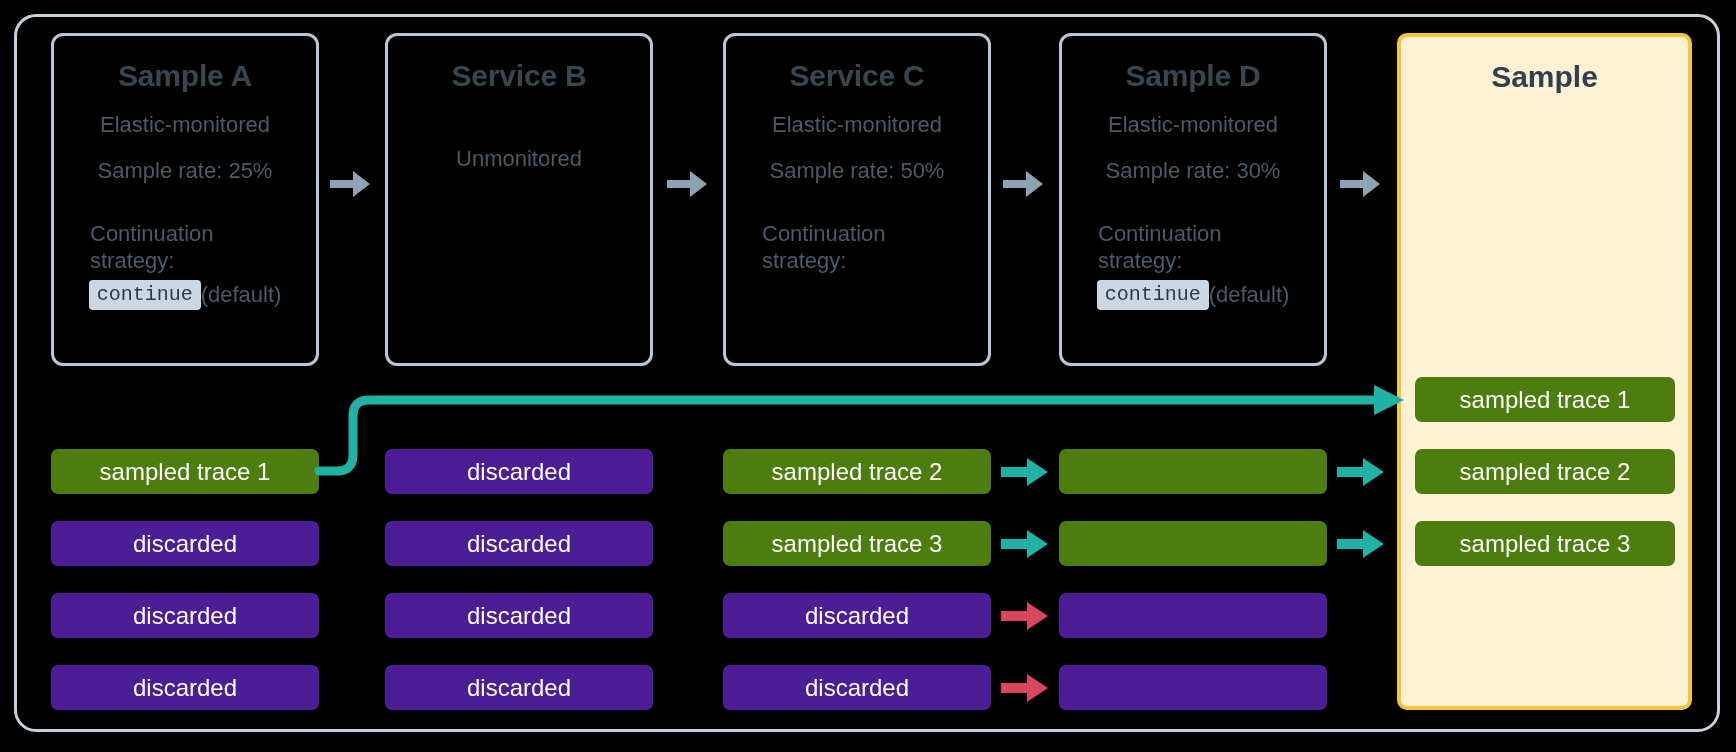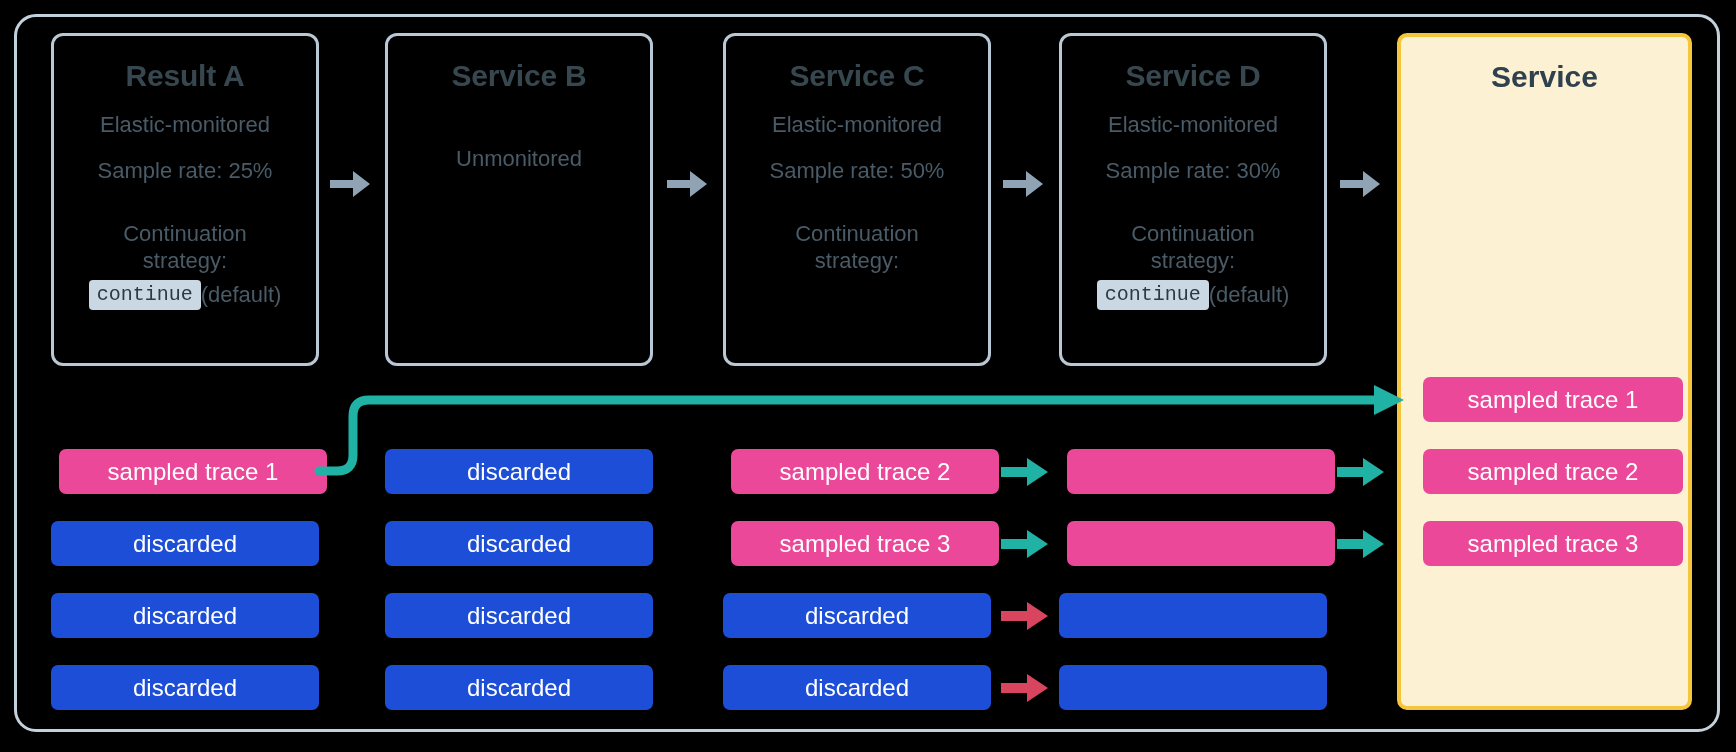--- a/index.html
+++ b/index.html
@@ -69,21 +69,21 @@
   .service-card .svc-rate {
     margin-top: 20px;
     font-size: 22px;
     color: #4a5b68;
     text-align: center;
   }
   .service-card .svc-strategy-label {
     margin-top: 36px;
     font-size: 22px;
     color: #4a5b68;
-    text-align: center;
+    text-align: left;
     line-height: 1.25;
     max-width: 190px;
   }
   .strategy-row {
     margin-top: 5px;
     display: flex;
     align-items: center;
     justify-content: center;
     white-space: nowrap;
   }
@@ -137,22 +137,22 @@
     height: 45px;
     border-radius: 7px;
     display: flex;
     align-items: center;
     justify-content: center;
     color: #ffffff;
     font-size: 24px;
     box-sizing: border-box;
     white-space: nowrap;
   }
-  .t-sampled { background: #ec4899; margin-left: 8px; }
-  .t-discarded { background: #1d4ed8; }
+  .t-sampled { background: #4d7c0f; }
+  .t-discarded { background: #4c1d95; }
 
   
   .col-a { left: 51px;  width: 268px; }
   .col-b { left: 385px; width: 268px; gap: 34px; }
   .col-c { left: 723px; width: 268px; }
   .col-d { left: 1059px; width: 268px; }
   .col-r { left: 1415px; width: 260px; }
 
   
   .row-0 { top: 377px; }
@@ -178,21 +178,21 @@
   }
 </style>
 </head>
 <body>
 
 <div id="stage">
 
   <div class="outer-frame"></div>
 
   <div class="service-card col-a">
-    <div class="svc-title">Result A</div>
+    <div class="svc-title">Sample A</div>
     <div class="svc-sub">Elastic-monitored</div>
     <div class="svc-rate">Sample rate: 25%</div>
     <div class="svc-strategy-label">Continuation strategy:</div>
     <div class="strategy-row">
       <span class="code-badge">continue</span>
       <span class="default-note">(default)</span>
     </div>
   </div>
 
   <div class="service-card col-b">
@@ -201,21 +201,21 @@
   </div>
 
   <div class="service-card col-c">
     <div class="svc-title">Service C</div>
     <div class="svc-sub">Elastic-monitored</div>
     <div class="svc-rate">Sample rate: 50%</div>
     <div class="svc-strategy-label">Continuation strategy:</div>
   </div>
 
   <div class="service-card col-d">
-    <div class="svc-title">Service D</div>
+    <div class="svc-title">Sample D</div>
     <div class="svc-sub">Elastic-monitored</div>
     <div class="svc-rate">Sample rate: 30%</div>
     <div class="svc-strategy-label">Continuation strategy:</div>
     <div class="strategy-row">
       <span class="code-badge">continue</span>
       <span class="default-note">(default)</span>
     </div>
   </div>
 
   <svg class="svc-arrow" style="left:329px;" viewBox="0 0 42 32">
@@ -225,21 +225,21 @@
     <path d="M1 12 H24 V3 L41 16 L24 29 V20 H1 Z" fill="#8fa3b4"></path>
   </svg>
   <svg class="svc-arrow" style="left:1002px;" viewBox="0 0 42 32">
     <path d="M1 12 H24 V3 L41 16 L24 29 V20 H1 Z" fill="#8fa3b4"></path>
   </svg>
   <svg class="svc-arrow" style="left:1339px;" viewBox="0 0 42 32">
     <path d="M1 12 H24 V3 L41 16 L24 29 V20 H1 Z" fill="#8fa3b4"></path>
   </svg>
 
   <div class="result-panel">
-    <div class="result-title">Service</div>
+    <div class="result-title">Sample</div>
   </div>
 
   <div class="trace-box col-a row-1 t-sampled">sampled trace 1</div>
   <div class="trace-box col-a row-2 t-discarded">discarded</div>
   <div class="trace-box col-a row-3 t-discarded">discarded</div>
   <div class="trace-box col-a row-4 t-discarded">discarded</div>
 
   <div class="trace-box col-b row-1 t-discarded">discarded</div>
   <div class="trace-box col-b row-2 t-discarded">discarded</div>
   <div class="trace-box col-b row-3 t-discarded">discarded</div>

